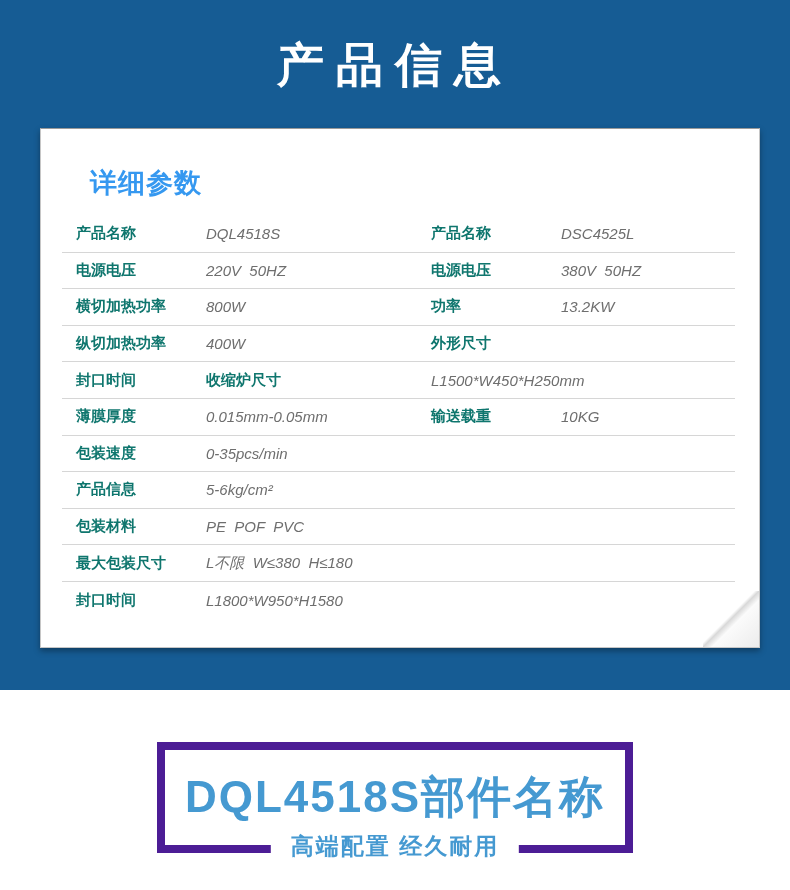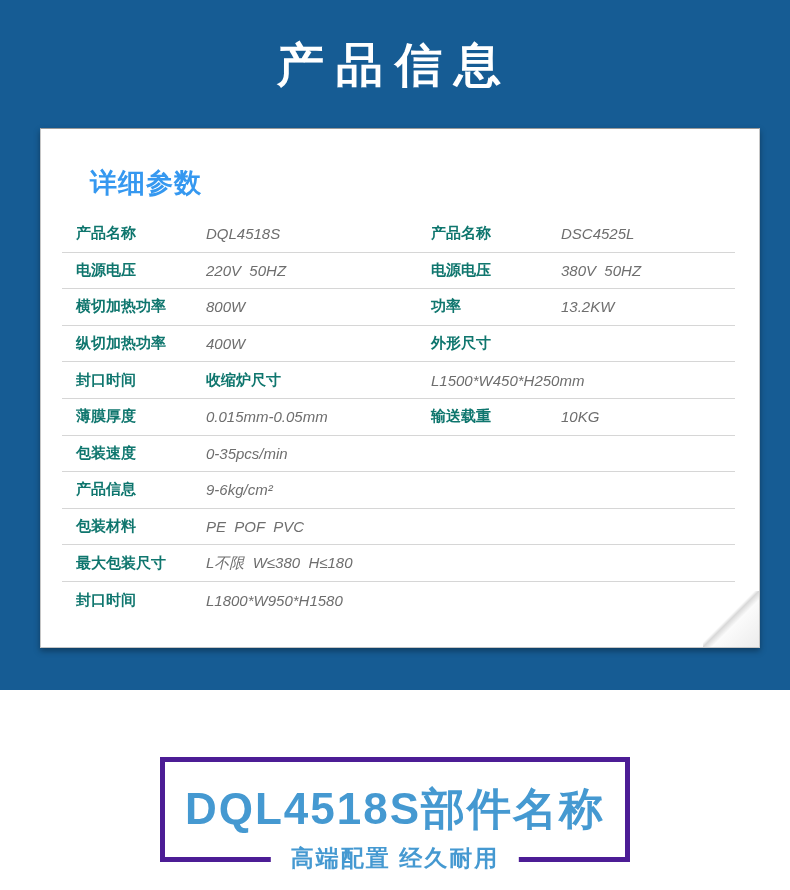--- a/index.html
+++ b/index.html
@@ -86,23 +86,23 @@
   }
   
   .bottom-section{
     position:relative;
     width:790px;height:200px;
     background:#ffffff;
   }
   .footer-box{
     position:relative;
     width:460px;height:95px;
-    margin:15px auto;
+    margin:0 auto;
     top:52px;
-    border:5px solid #4c1d95;
+    border:8px solid #4c1d95;
     display:flex;
     align-items:center;
     justify-content:center;
   }
   .footer-title{
     color:#4599d1;
     font-size:44px;
     font-weight:700;
     letter-spacing:2px;
     white-space:pre;
@@ -165,21 +165,21 @@
           <span class="cell-value">10KG</span>
         </div>
         <div class="spec-row">
           <span class="cell-label">包装速度</span>
           <span class="cell-value">0-35pcs/min</span>
           <span class="cell-label"></span>
           <span class="cell-value"></span>
         </div>
         <div class="spec-row">
           <span class="cell-label">产品信息</span>
-          <span class="cell-value">9-6kg/cm²</span>
+          <span class="cell-value">5-6kg/cm²</span>
           <span class="cell-label"></span>
           <span class="cell-value"></span>
         </div>
         <div class="spec-row">
           <span class="cell-label">包装材料</span>
           <span class="cell-value">PE  POF  PVC</span>
           <span class="cell-label"></span>
           <span class="cell-value"></span>
         </div>
         <div class="spec-row">

